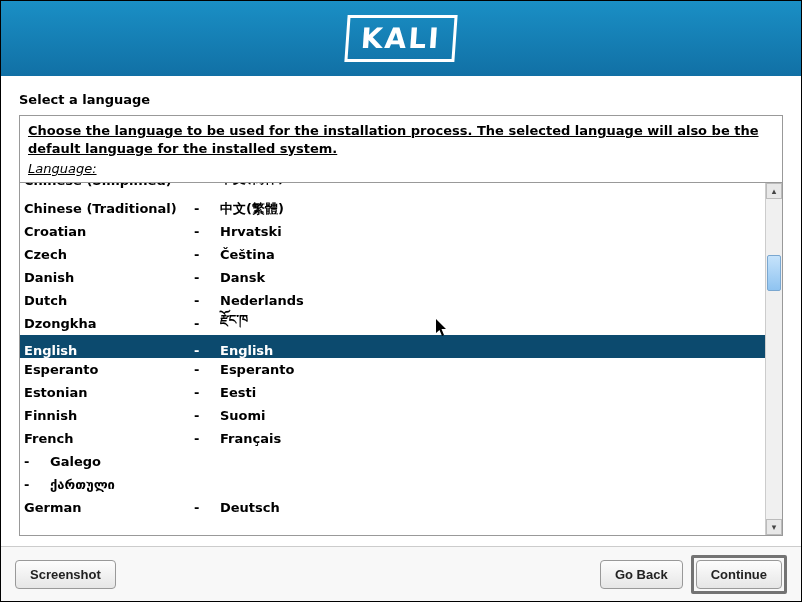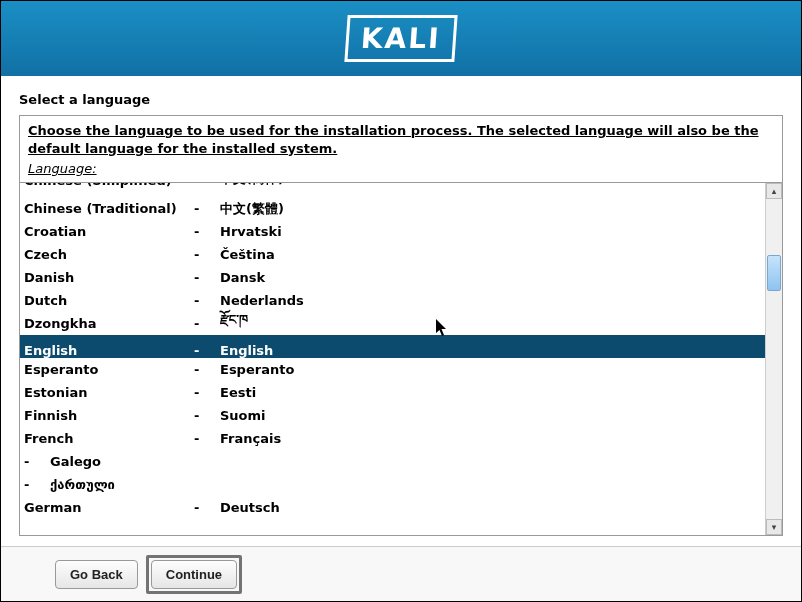--- a/index.html
+++ b/index.html
@@ -232,19 +232,20 @@
     </div>
     <div class="cursor">
       <svg width="14" height="18" viewBox="0 0 14 18">
           <path d="M0 0 L0 14 L3.5 11 L6 17 L8 16 L5.5 10 L10 10 Z" fill="#000"></path>
         </svg>
     </div>
   </div>
 </div>
 
 <div class="footer">
+  <button class="btn">Screenshot</button>
   <div class="footer-right">
     <button class="btn">Go Back</button>
     <span class="highlight-box">
       <button class="btn">Continue</button>
     </span>
   </div>
 </div>
 
 </body></html>

